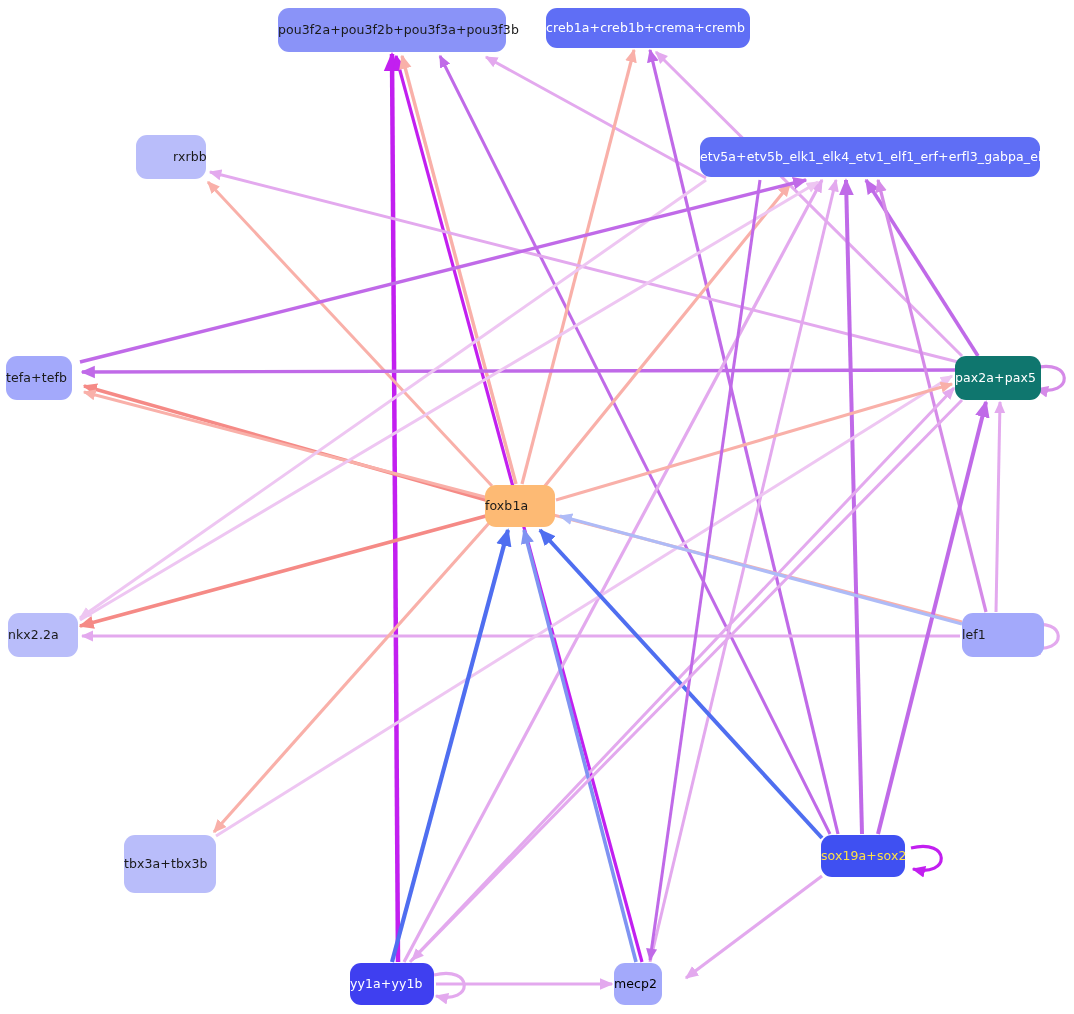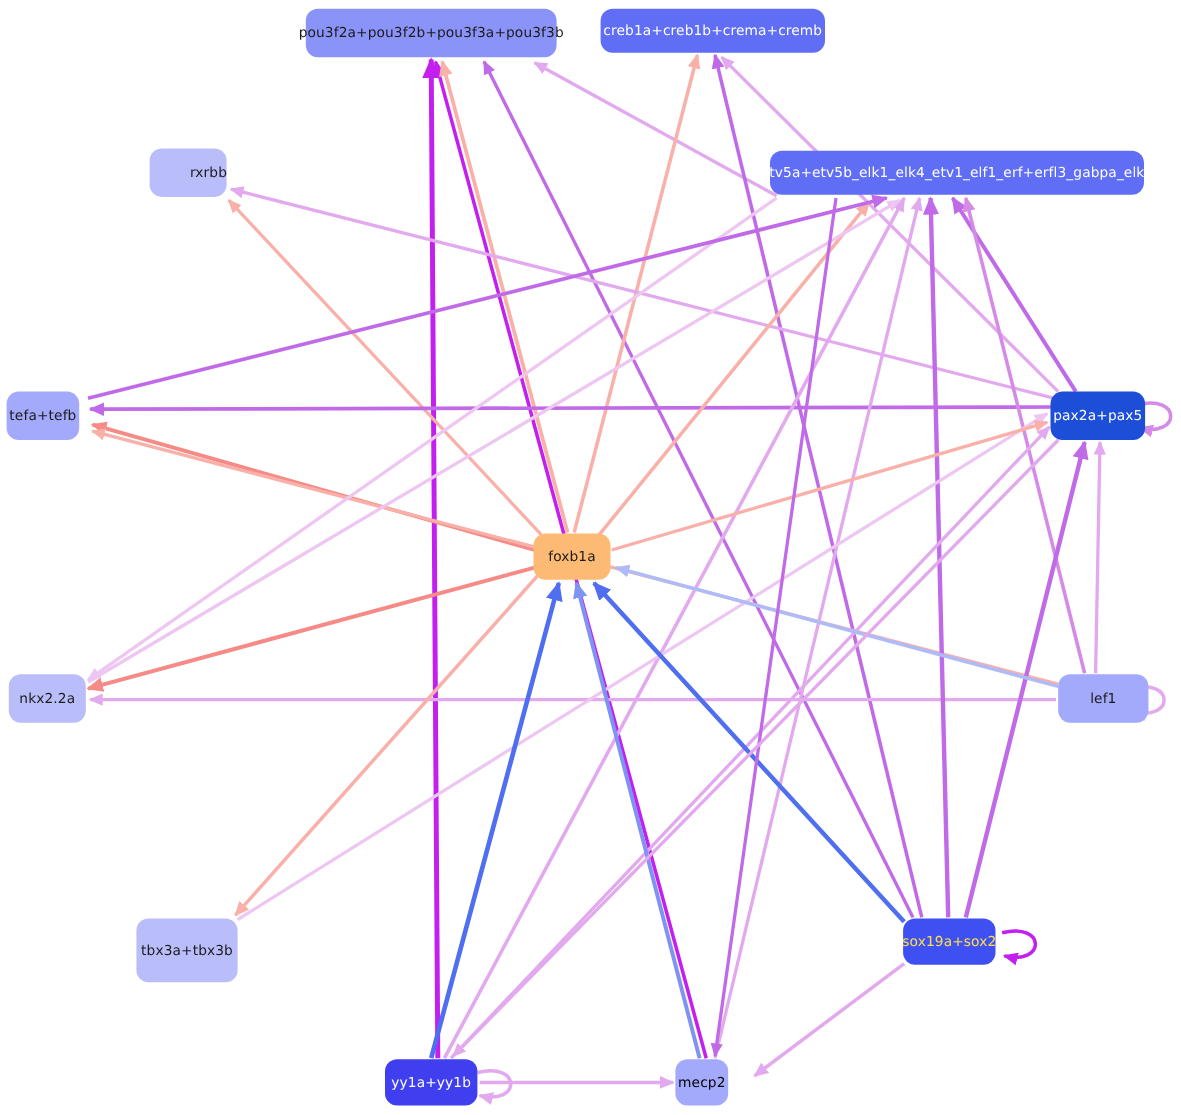--- a/index.html
+++ b/index.html
@@ -19,21 +19,21 @@
     position: absolute;
     left: 0; top: 0;
     width: 1074px;
     height: 1014px;
   }
   .node {
     position: absolute;
     box-sizing: border-box;
     display: flex;
     align-items: center;
-    justify-content: center;
+    justify-content: flex-start;
     border-radius: 11px;
     font-size: 12.5px;
     line-height: 1;
     letter-spacing: 0.1px;
     white-space: nowrap;
     text-align: center;
     z-index: 5;
     user-select: none;
   }
 </style>
@@ -130,21 +130,21 @@
       </div>
       <div class="node" style="left: 700px; top: 137px; width: 340px; height: 40px; background: rgb(95, 110, 245); color: rgb(255, 255, 255);">
         <span>etv5a+etv5b_elk1_elk4_etv1_elf1_erf+erfl3_gabpa_elk3</span>
       </div>
       <div class="node" style="left: 136px; top: 135px; width: 70px; height: 44px; background: rgb(185, 189, 250); color: rgb(26, 26, 26); padding-left: 37px;">
         <span>rxrbb</span>
       </div>
       <div class="node" style="left: 6px; top: 356px; width: 66px; height: 44px; background: rgb(163, 169, 251); color: rgb(26, 26, 26);">
         <span>tefa+tefb</span>
       </div>
-      <div class="node" style="left: 955px; top: 356px; width: 86px; height: 44px; background: #1d4ed8; color: rgb(255, 255, 255);">
+      <div class="node" style="left: 955px; top: 356px; width: 86px; height: 44px; background: #0f766e; color: rgb(255, 255, 255);">
         <span>pax2a+pax5</span>
       </div>
       <div class="node" style="left: 485px; top: 485px; width: 70px; height: 42px; background: #fdba74; color: rgb(26, 26, 26);">
         <span>foxb1a</span>
       </div>
       <div class="node" style="left: 8px; top: 613px; width: 70px; height: 44px; background: rgb(185, 189, 250); color: rgb(26, 26, 26);">
         <span>nkx2.2a</span>
       </div>
       <div class="node" style="left: 962px; top: 613px; width: 82px; height: 44px; background: rgb(163, 169, 251); color: rgb(26, 26, 26);">
         <span>lef1</span>

